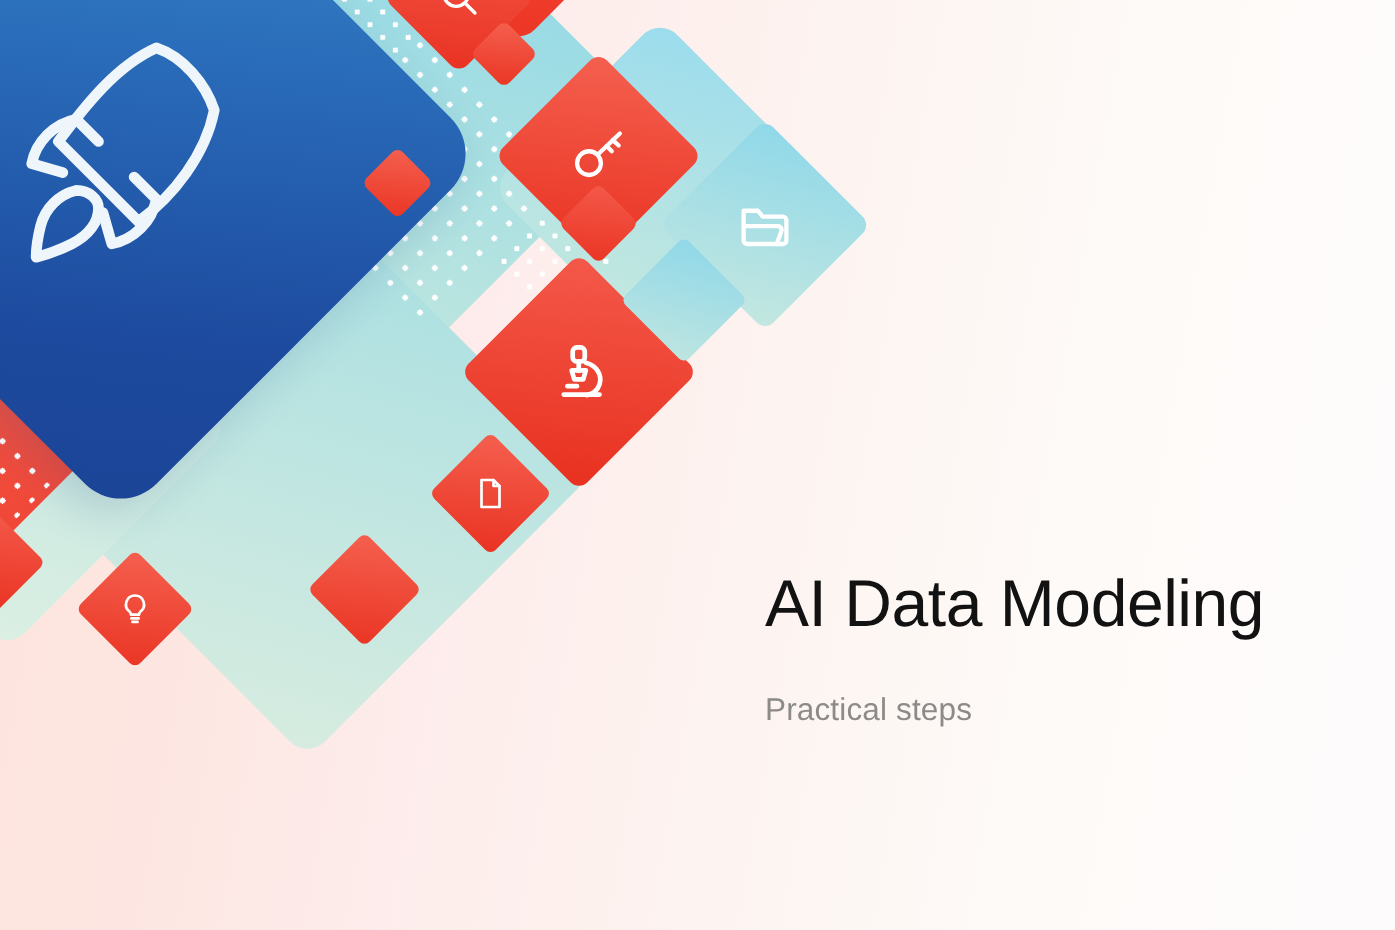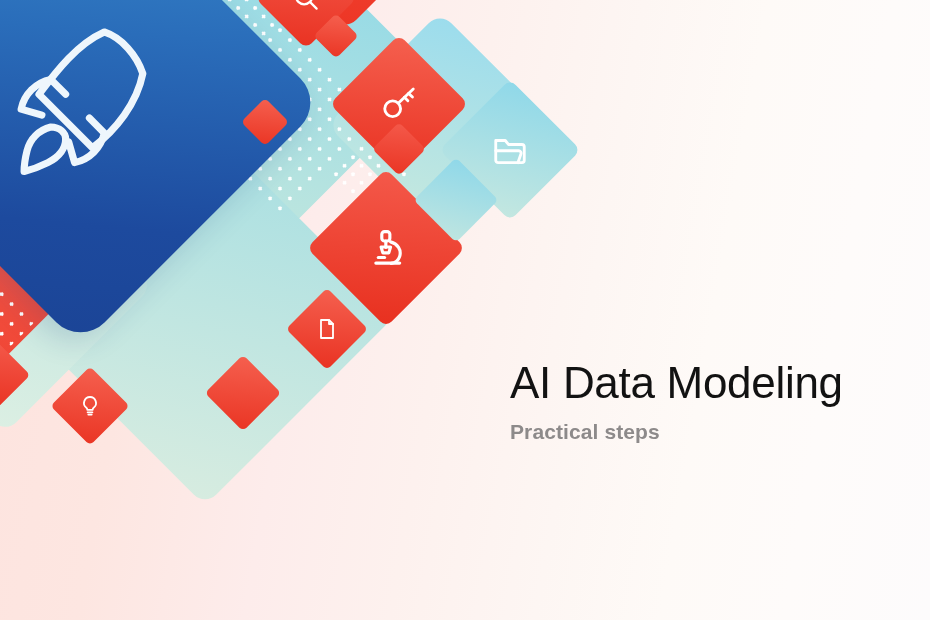--- a/index.html
+++ b/index.html
@@ -41,27 +41,27 @@
     position:absolute;transform:rotate(45deg);
     background-image:radial-gradient(#ffffff 1.9px, transparent 2.1px);
     background-size:14px 14px;background-position:3px 3px;
   }
   .dots.tight{
     background-image:radial-gradient(#ffffff 1.7px, transparent 1.9px);
     background-size:12px 12px;
   }
 
   
-  .textblock{position:absolute;left:510px;top:360px;width:390px;}
+  .textblock{position:absolute;left:510px;top:380px;width:390px;}
   .title{
     font-size:44px;font-weight:400;letter-spacing:-0.3px;
     color:#121212;line-height:1.05;margin:0;white-space:nowrap;
   }
   .subtitle{
-    margin:14px 0 0 0;font-size:21px;font-weight:700;
+    margin:36px 0 0 0;font-size:21px;font-weight:400;
     color:#8d8a8a;letter-spacing:0.1px;
   }
 </style>
 </head>
 <body>
 
 <div class="slide">
 
   <div class="art">
 

